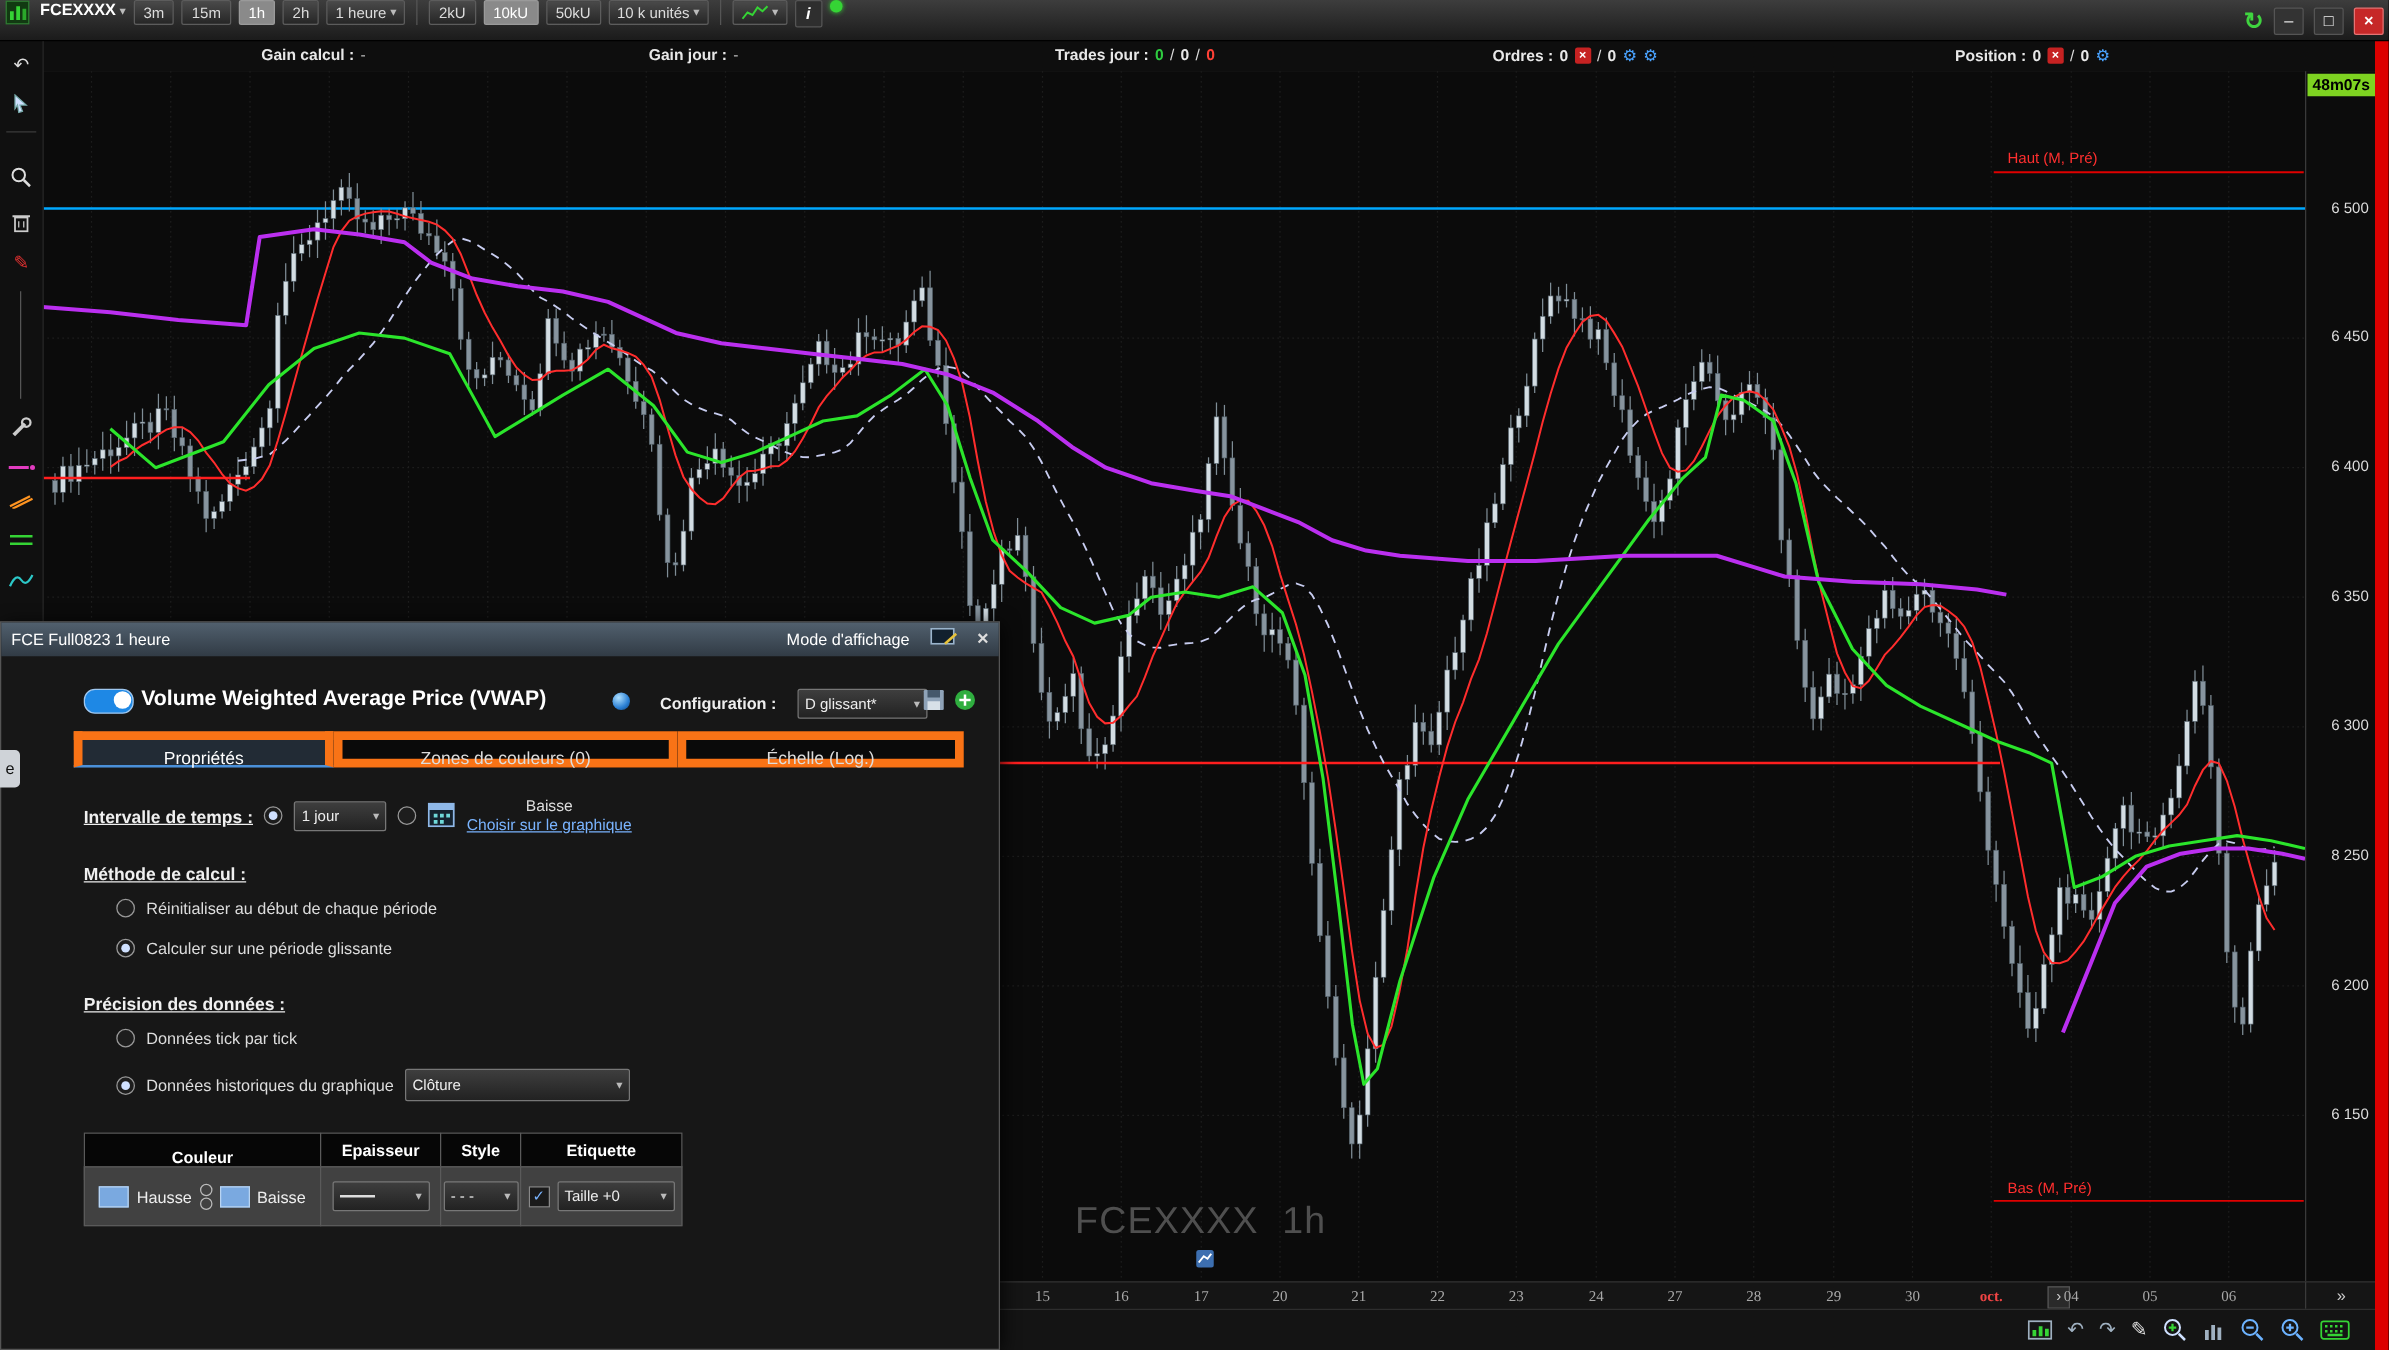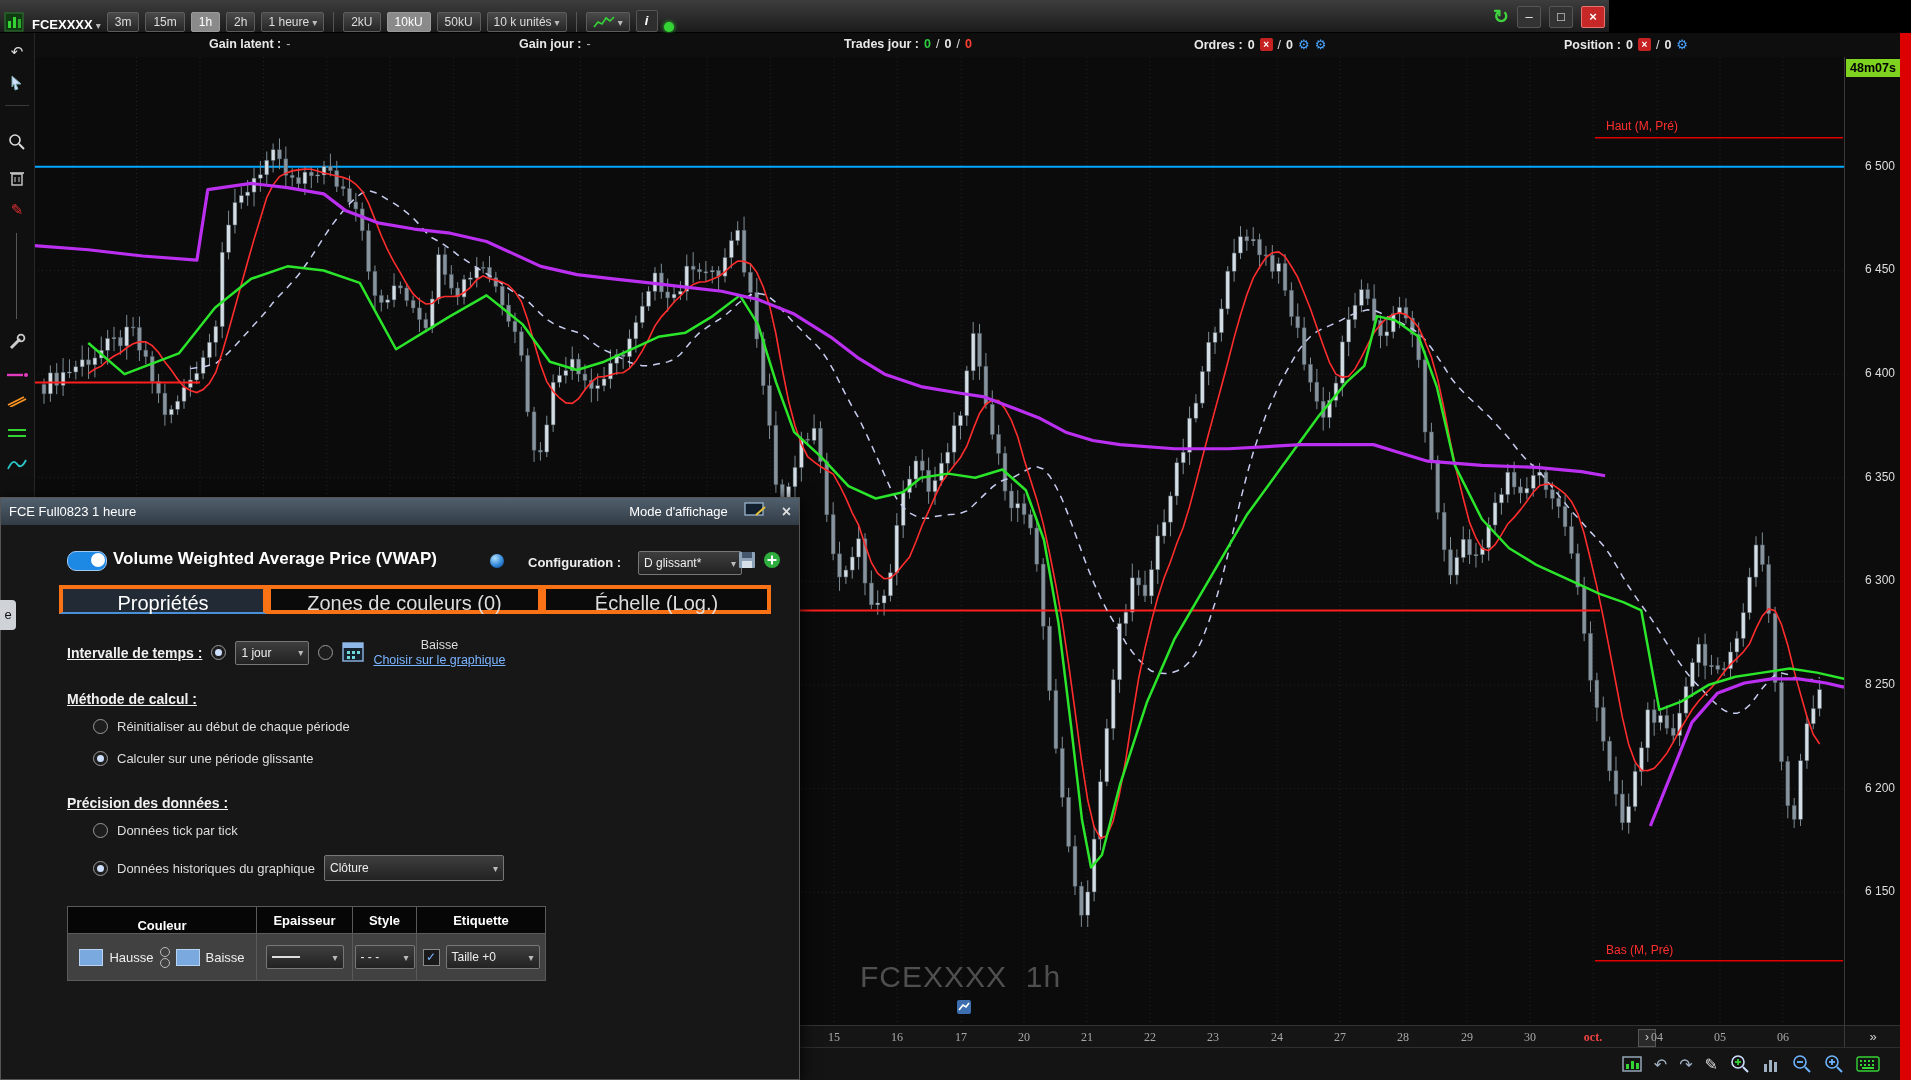--- a/index.html
+++ b/index.html
@@ -1,22 +1,22 @@
 <!DOCTYPE html>
 <html><head>
 <meta charset="utf-8">
 <style>
   html,body{margin:0;padding:0;width:1911px;height:1080px;overflow:hidden;background:#000;
     font-family:"Liberation Sans",sans-serif;-webkit-font-smoothing:antialiased;}
   #app{position:relative;width:1911px;height:1080px;background:#000;}
 
   
-  .topbar{position:absolute;left:0;top:0;width:1609px;height:33px;
+  .topbar{position:absolute;left:0;top:0;width:1911px;height:33px;
     background:linear-gradient(#3d3d3d,#1b1b1b);border-bottom:1px solid #000;
-    display:flex;align-items:flex-end;gap:6px;padding-left:4px;box-sizing:border-box;color:#ddd;font-size:13px;}
+    display:flex;align-items:flex-start;gap:6px;padding-left:4px;box-sizing:border-box;color:#ddd;font-size:13px;}
   .tb-right{position:absolute;right:4px;top:0;height:33px;display:flex;align-items:center;gap:8px;}
   .sym{font-weight:bold;color:#fff;margin-left:2px;}
   .arr{font-size:10px;color:#bbb;margin-left:3px;}
   .tbtn{background:linear-gradient(#4a4a4a,#262626);border:1px solid #5c5c5c;border-radius:2px;
     padding:2px 7px;font-size:12px;color:#ddd;cursor:pointer;}
   .tbtn.active{background:#8a8a8a;color:#fff;border-color:#9a9a9a;}
   .tsel{background:linear-gradient(#4a4a4a,#262626);border:1px solid #5c5c5c;border-radius:2px;
     padding:2px 6px;font-size:12px;color:#ddd;display:flex;align-items:center;}
   .tb-sep{width:1px;height:20px;background:#555;margin:0 3px;}
   .led{width:10px;height:10px;border-radius:50%;background:#35d435;box-shadow:0 0 4px #35d435;}
@@ -91,22 +91,22 @@
     border:1px solid #9fc7ef;}
   .toggle .knob{position:absolute;right:1px;top:1px;width:14px;height:14px;border-radius:50%;background:#fff;}
   .vwap-title{position:absolute;left:112px;top:24px;font-size:17px;font-weight:bold;color:#fff;}
   .sphere{position:absolute;left:489px;top:29px;width:14px;height:14px;border-radius:50%;
     background:radial-gradient(circle at 35% 30%,#aee0ff,#2a7fd4 60%,#0b3f7a);}
   .cfg-label{position:absolute;left:527px;top:30px;font-size:13px;font-weight:bold;color:#eee;}
   .sel{background:linear-gradient(#3e3e3e,#222);border:1px solid #777;border-radius:2px;color:#eee;
     font-size:12px;display:inline-flex;align-items:center;gap:6px;padding:2px 5px;height:18px;}
   .sel .arr{margin-left:auto;}
   .tabs{position:absolute;left:58px;top:60px;display:flex;}
-  .tab{height:29px;line-height:29px;text-align:center;font-size:20px;color:#ddd;background:#0a0a0a;
-    border:4px solid #f97316;box-sizing:border-box;cursor:pointer;}
+  .tab{height:29px;line-height:29px;text-align:center;font-size:14px;color:#ddd;background:#0a0a0a;
+    border:7px solid #f97316;box-sizing:border-box;cursor:pointer;}
   .tab.active{background:#222b35;color:#fff;border-bottom:2px solid #4a90d9;}
   .ulabel{font-size:14px;font-weight:bold;color:#f0f0f0;text-decoration:underline;}
   .radio{width:13px;height:13px;border-radius:50%;border:1px solid #999;background:#1d1d1d;
     display:inline-block;position:relative;flex:none;}
   .radio.checked::after{content:"";position:absolute;left:3px;top:3px;width:7px;height:7px;border-radius:50%;
     background:#cfe0ff;}
   .row{position:absolute;display:flex;align-items:center;gap:9px;color:#ddd;font-size:13px;}
   .link{color:#7ab4ff;text-decoration:underline;font-size:12.5px;cursor:pointer;}
   .toutes{color:#ddd;font-size:12.5px;text-align:center;}
   .checkbox{width:15px;height:15px;background:#1a1a1a;border:1px solid #888;color:#7ab4ff;font-size:12px;
@@ -163,21 +163,21 @@
     <div class="tb-right">
       <span class="refresh">↻</span>
       <span class="wctl">–</span>
       <span class="wctl">□</span>
       <span class="wctl close">×</span>
     </div>
   </div>
 
   <div class="statusbar">
     <div class="sb-item" style="left:175px">
-      <span class="sb-label">Gain latent :</span>
+      <span class="sb-label">Gain calcul :</span>
       <span class="sb-val">-</span>
     </div>
     <div class="sb-item" style="left:485px">
       <span class="sb-label">Gain jour :</span>
       <span class="sb-val">-</span>
     </div>
     <div class="sb-item" style="left:810px">
       <span class="sb-label">Trades jour :</span>
       <span class="v-green">0</span>
       <span>/</span>

